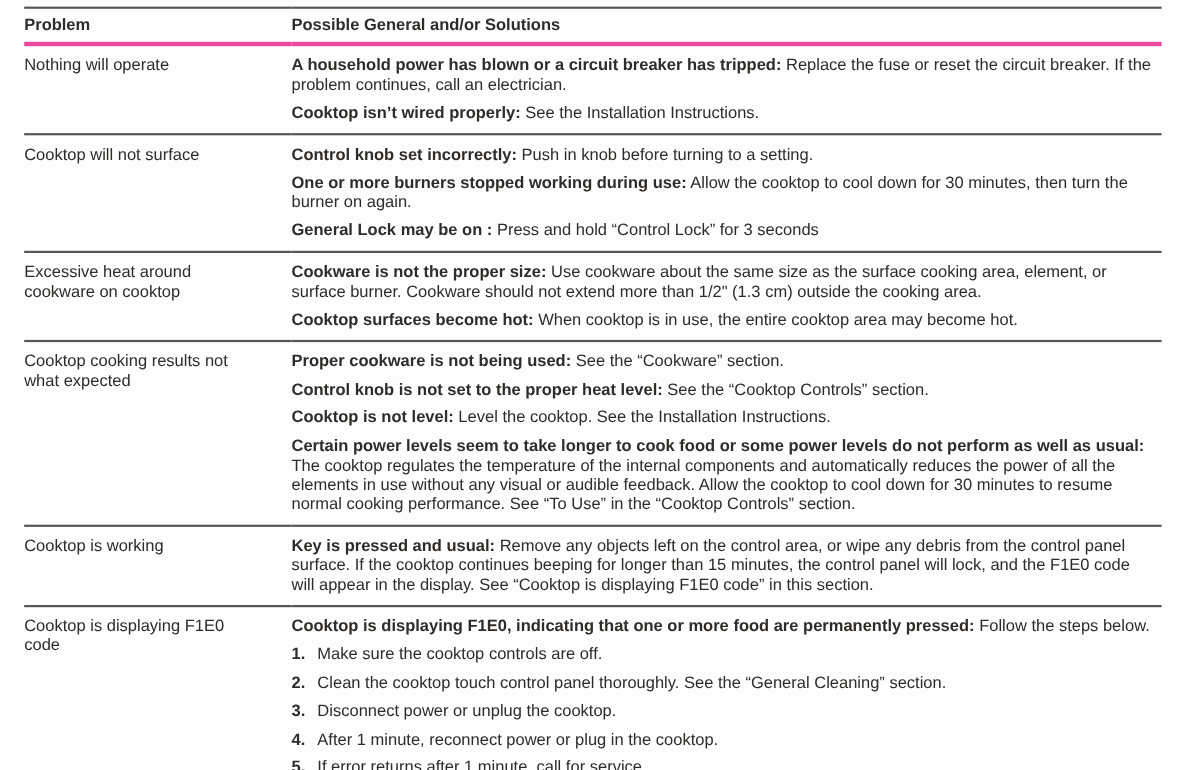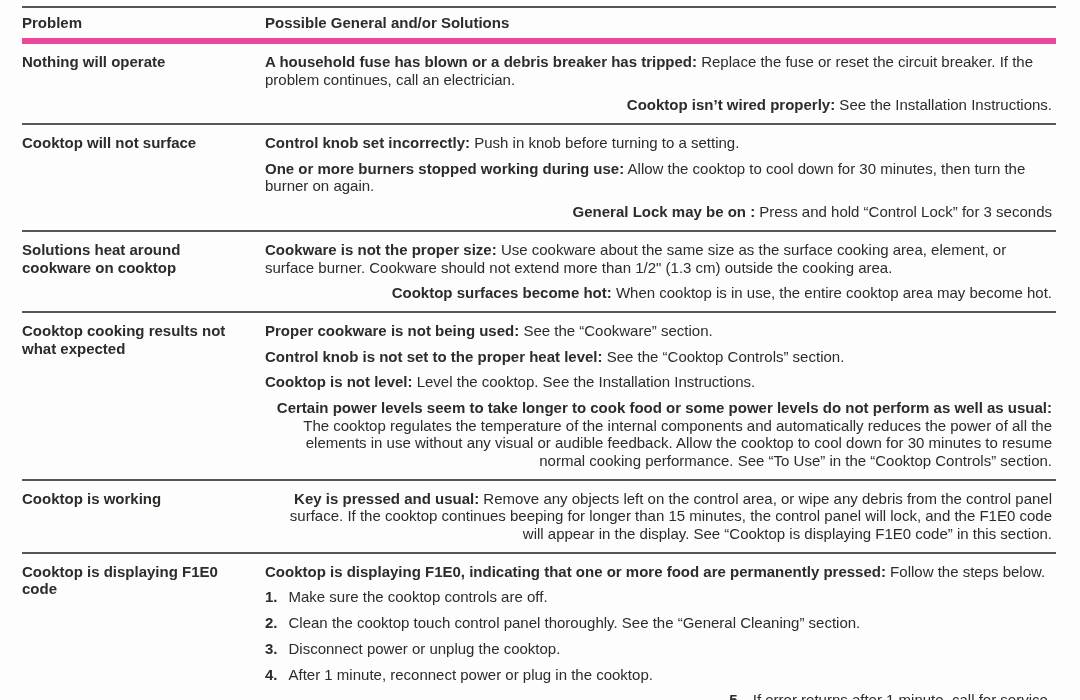--- a/index.html
+++ b/index.html
@@ -19,48 +19,47 @@
   table.ts-table {
     width: 100%;
     border-collapse: collapse;
   }
   th, td {
     vertical-align: top;
     text-align: left;
   }
   thead th {
     border-top: 2px solid #55565a;
-    border-bottom: 6px solid #ec4899;
+    border-bottom: 4px solid #ec4899;
     padding: 6px 0 7px 0;
     font-size: 15px;
     font-weight: bold;
     color: #2e2b28;
   }
   th.col-problem { width: 243px; }
   tbody tr {
     border-bottom: 2px solid #55565a;
   }
   tbody td {
     padding: 9px 0 8px 0;
     font-size: 15px;
     line-height: 1.18;
   }
   td.problem-cell {
-    font-weight: bold;
+    font-weight: normal;
     padding-right: 34px;
   }
   td.solutions-cell {
     padding-right: 4px;
   }
   .solutions-cell p.entry {
     margin: 0 0 8px 0;
   }
   .solutions-cell p.entry:last-child {
     margin-bottom: 1px;
-    text-align: right;
   }
   .solutions-cell p.step b {
     display: inline-block;
     margin-right: 11px;
   }
 </style>
 </head>
 <body>
 
 <div class="page">
@@ -68,34 +67,34 @@
     <thead>
       <tr>
         <th class="col-problem">Problem</th>
         <th class="col-solutions">Possible General and/or Solutions</th>
       </tr>
     </thead>
     <tbody>
         <tr>
           <td class="problem-cell">Nothing will operate</td>
           <td class="solutions-cell">
-            <p class="entry"><b>A household fuse has blown or a debris breaker has tripped:</b> Replace the fuse or reset the circuit breaker. If the problem continues, call an electrician.</p>
+            <p class="entry"><b>A household power has blown or a circuit breaker has tripped:</b> Replace the fuse or reset the circuit breaker. If the problem continues, call an electrician.</p>
             <p class="entry"><b>Cooktop isn’t wired properly:</b> See the Installation Instructions.</p>
           </td>
         </tr>
         <tr>
           <td class="problem-cell">Cooktop will not surface</td>
           <td class="solutions-cell">
             <p class="entry"><b>Control knob set incorrectly:</b> Push in knob before turning to a setting.</p>
             <p class="entry"><b>One or more burners stopped working during use:</b> Allow the cooktop to cool down for 30 minutes, then turn the burner on again.</p>
             <p class="entry"><b>General Lock may be on :</b> Press and hold “Control Lock” for 3 seconds</p>
           </td>
         </tr>
         <tr>
-          <td class="problem-cell">Solutions heat around cookware on cooktop</td>
+          <td class="problem-cell">Excessive heat around cookware on cooktop</td>
           <td class="solutions-cell">
             <p class="entry"><b>Cookware is not the proper size:</b> Use cookware about the same size as the surface cooking area, element, or surface burner. Cookware should not extend more than 1/2" (1.3 cm) outside the cooking area.</p>
             <p class="entry"><b>Cooktop surfaces become hot:</b> When cooktop is in use, the entire cooktop area may become hot.</p>
           </td>
         </tr>
         <tr>
           <td class="problem-cell">Cooktop cooking results not what expected</td>
           <td class="solutions-cell">
             <p class="entry"><b>Proper cookware is not being used:</b> See the “Cookware” section.</p>
             <p class="entry"><b>Control knob is not set to the proper heat level:</b> See the “Cooktop Controls” section.</p>

